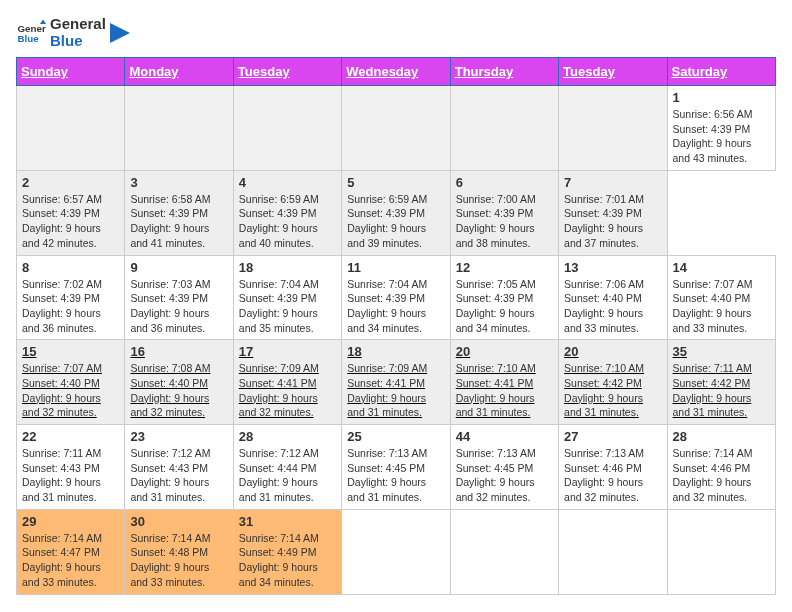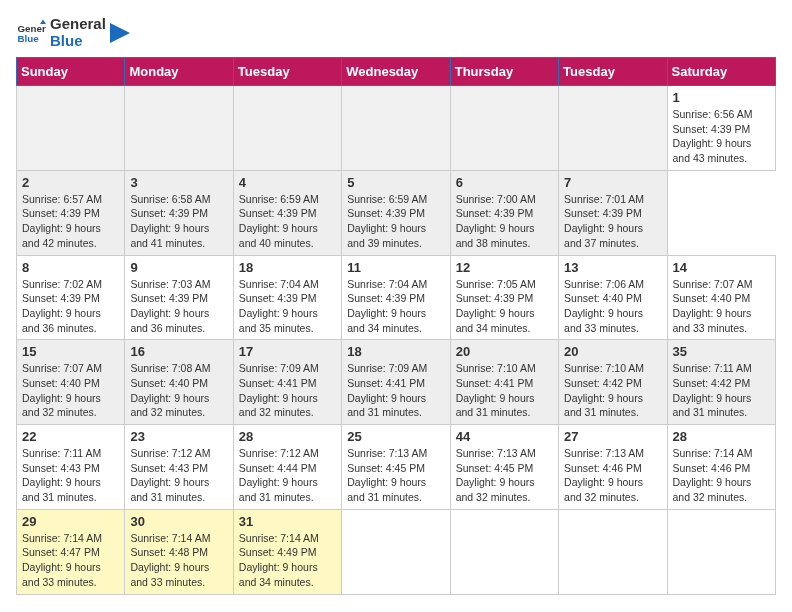--- a/index.html
+++ b/index.html
@@ -36,22 +36,23 @@
     .cal-subtitle {
       font-size: 15px;
       color: #555;
     }
     table {
       width: 100%;
       border-collapse: collapse;
       font-size: 10.5px;
     }
     thead tr {
-      background: #be185d;
+      background: #d946ef;
       color: white;
+      text-decoration: underline;
     }
     thead th {
       padding: 6px 4px;
       text-align: left;
       font-size: 13px;
       font-weight: bold;
       border: 1px solid #2e6db4;
     }
     tbody tr {
       background: #fff;
@@ -77,23 +78,23 @@
       color: #333;
       line-height: 1.4;
     }
     .empty-cell {
       background: #f8f8f8;
     }
     
     .row-week1 td { background: #ffffff; }
     .row-week2 td { background: #eeeeee; }
     .row-week3 td { background: #ffffff; }
-    .row-week4 td { background: #eeeeee; }
+    .row-week4 td { background: #eeeeee; text-decoration: underline; }
     .row-week5 td { background: #ffffff; margin-left: 43px; }
-    .row-week6 td { background: #fef9c3; }
+    .row-week6 td { background: #fdba74; }
     .empty-cell { background: inherit !important; }
   </style>
 </head>
 <body>
 
 <div class="header">
   <div class="logo">
     <svg class="logo-icon" viewBox="0 0 40 40" xmlns="http://www.w3.org/2000/svg">
       <text x="2" y="18" font-size="13" font-weight="bold" fill="#333" font-family="Arial">General</text>
       <text x="2" y="32" font-size="13" font-weight="bold" fill="#1a6bbf" font-family="Arial">Blue</text>

